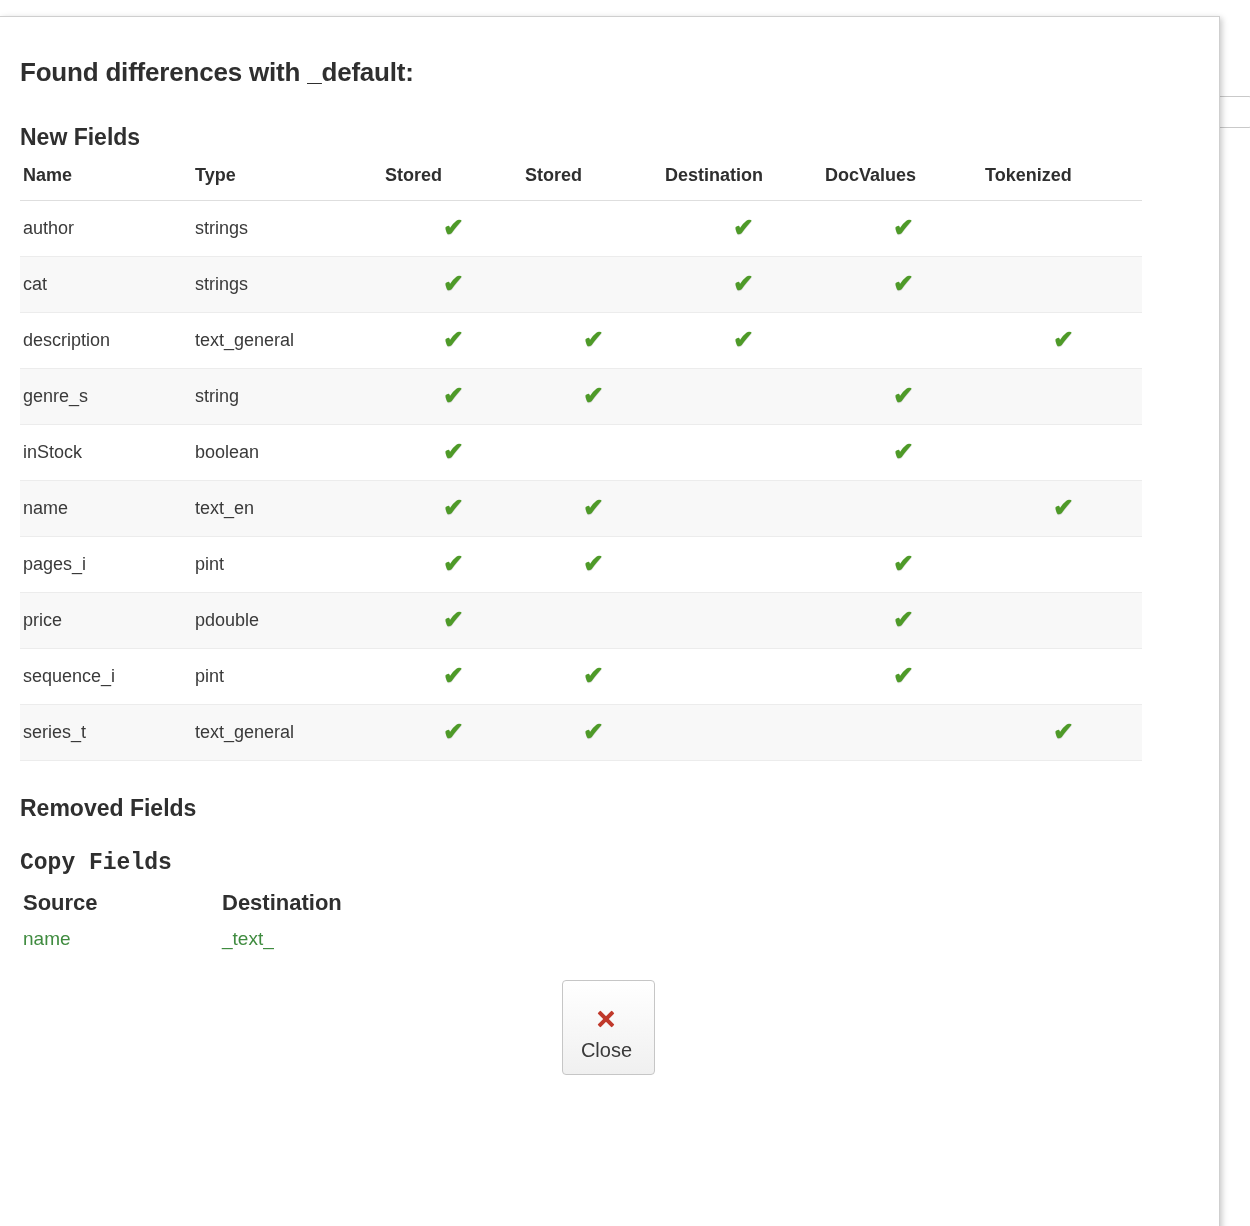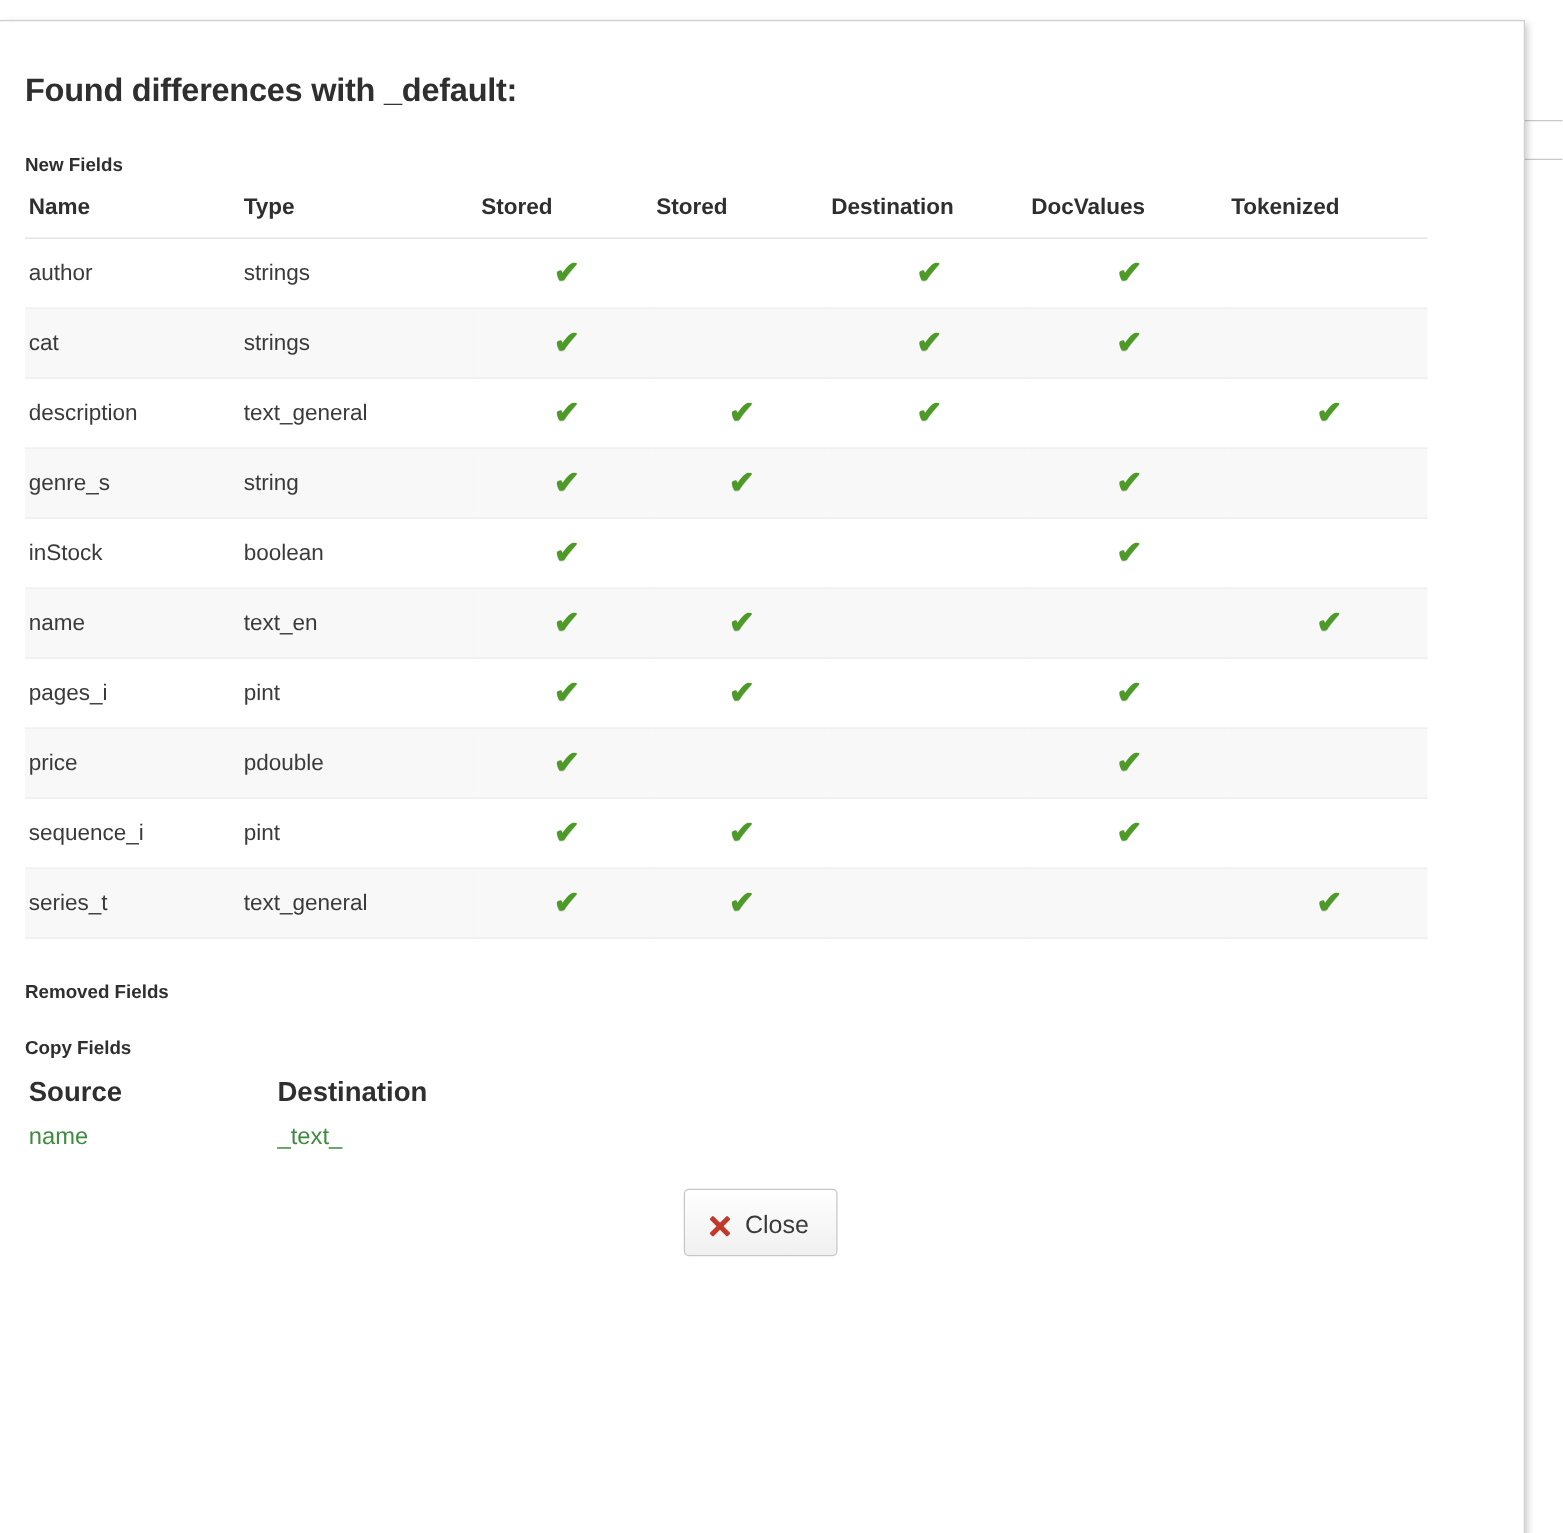--- a/index.html
+++ b/index.html
@@ -71,21 +71,21 @@
 
   h2.title {
     font-size: 26px;
     font-weight: bold;
     color: #2f2f2f;
     margin: 0 0 36px 0;
     letter-spacing: -0.2px;
   }
 
   h3.section {
-    font-size: 15px;
+    font-size: 23px;
     font-weight: bold;
     color: #2f2f2f;
     margin: 0 0 14px 0;
   }
 
   table.fields {
     border-collapse: collapse;
     width: 1068px;
     table-layout: fixed;
   }
@@ -133,21 +133,21 @@
     background: #ffffff;
     box-shadow: 2px 2px 4px rgba(0,0,0,0.18);
     color: #b03a38;
     font-size: 19px;
     padding: 10px 8px 12px 8px;
     margin-bottom: 18px;
     width: 1182px;
     box-sizing: border-box;
   }
 
-  h3.copy { margin-top: 28px; }
+  h3.copy { margin-top: 28px; font-family: Liberation Mono, monospace; }
 
   table.copy {
     border-collapse: collapse;
   }
   table.copy th {
     text-align: left;
     font-size: 22px;
     font-weight: bold;
     color: #2f2f2f;
     padding: 0 0 8px 3px;
@@ -164,25 +164,26 @@
     text-align: center;
     padding-bottom: 26px;
   }
   .close-btn {
     display: inline-flex;
     align-items: center;
     gap: 10px;
     background: linear-gradient(to bottom, #ffffff 0%, #f0f0f0 100%);
     border: 1px solid #c6c6c6;
     border-radius: 4px;
-    padding: 17px 22px 12px 18px;
+    padding: 28px 22px 12px 18px;
     font-size: 20px;
     color: #3a3a3a;
     cursor: pointer;
     font-family: "Liberation Sans", sans-serif;
+    flex-direction: column;
   }
   .x-icon {
     display: inline-block;
     width: 20px;
     height: 20px;
     position: relative;
   }
   .x-icon::before, .x-icon::after {
     content: "";
     position: absolute;

